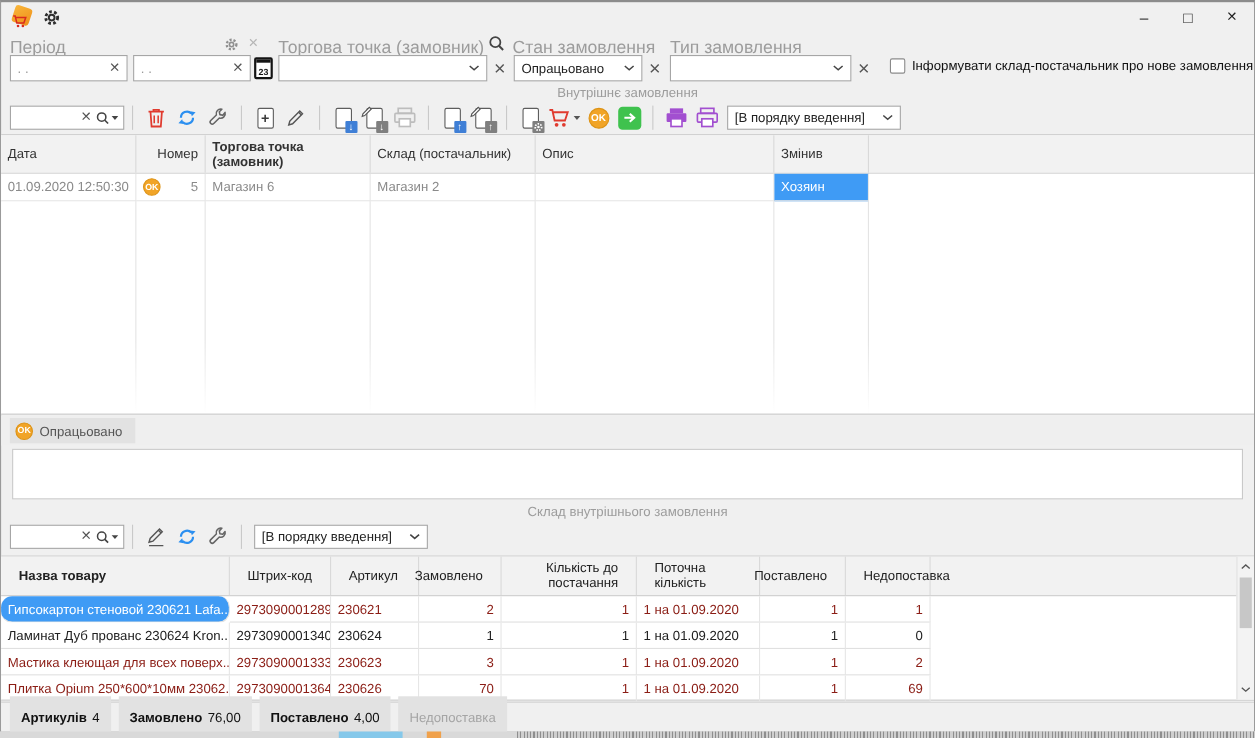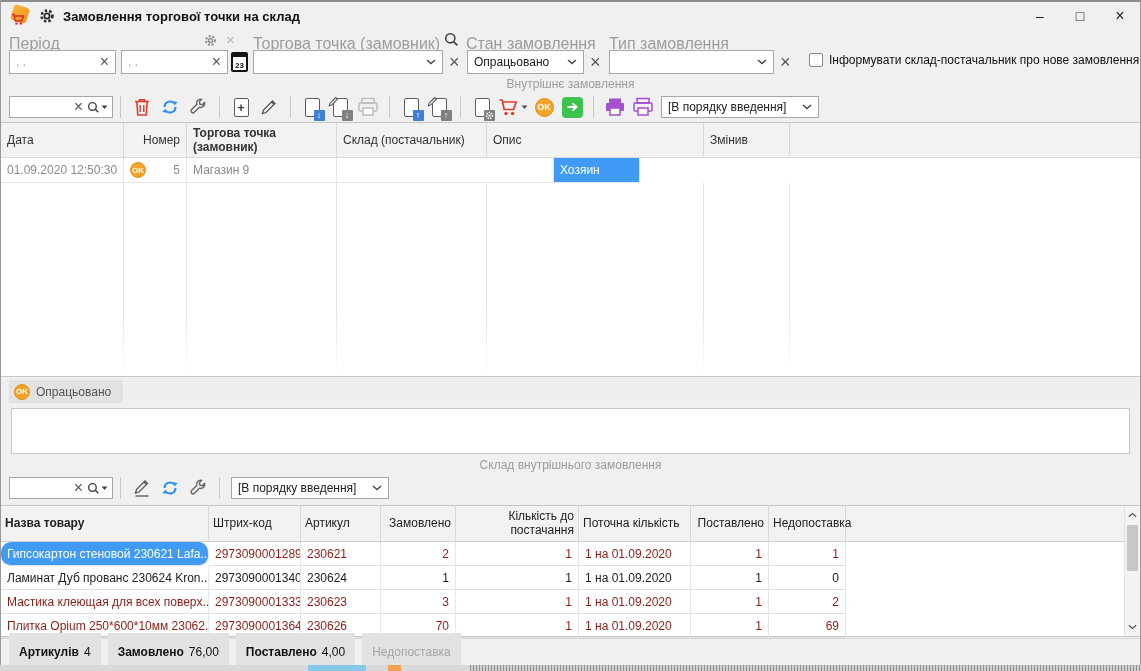--- a/index.html
+++ b/index.html
@@ -69,21 +69,21 @@
   .numcell { justify-content:space-between !important; }
   .t1lines { position:absolute; left:0; top:60px; bottom:0; right:0; pointer-events:none; }
   .vline { position:absolute; top:0; bottom:0; width:1px; background:linear-gradient(#e4e4e4 65%, rgba(228,228,228,0)); }
   
   .legendbar { position:absolute; left:0; right:0; top:376px; height:27px; background:#efefef; display:flex; align-items:center; padding-left:8px; }
   .legend-chip { background:#e2e2e2; height:23px; display:flex; align-items:center; gap:6px; padding:0 12px 0 5px; color:#555; }
   .descbox { position:absolute; left:10px; right:10px; top:406px; height:46px; background:#fff; border:1px solid #c9c9c9; }
   
   .table2 { position:absolute; left:0; right:0; top:503px; height:132px; background:#fff; border-top:1px solid #c6c6c6; border-bottom:1px solid #c6c6c6; }
   .t2head { display:flex; height:36px; background:#f2f2f2; border-bottom:1px solid #cfcfcf; }
-  .t2head .hc { padding:2px 4px; border-right:1px solid #d9d9d9; display:flex; align-items:center; line-height:1.15; color:#222; }
+  .t2head .hc { padding:2px 16px; border-right:1px solid #d9d9d9; display:flex; align-items:center; line-height:1.15; color:#222; }
   .t2head .hc.right { justify-content:flex-end; text-align:right; }
   .t2head .hc.bold { font-weight:bold; }
   .t2row { display:flex; height:24px; color:#222; }
   .t2row.red { color:#8b1d15; }
   .t2row .dc { padding:0 6px; border-right:1px solid #e6e6e6; border-bottom:1px solid #e0e0e0; display:flex; align-items:center; overflow:hidden; white-space:nowrap; }
   .t2row .dc.right { justify-content:flex-end; }
   .c2-name{width:208px}.c2-bar{width:92px}.c2-sku{width:80px}.c2-ord{width:75px}.c2-sup{width:123px}.c2-cur{width:112px}.c2-del{width:78px}.c2-sh{width:77px}
   .dc.selected { background:#3f9bf5; color:#fff;border-radius:10px; }
   .scrollbar { position:absolute; right:0; top:0; bottom:0; width:16px; background:#f3f3f3; border-left:1px solid #e2e2e2; }
   .sb-btn { position:absolute; left:0; right:0; height:16px; display:flex; align-items:center; justify-content:center; color:#555; }
@@ -113,21 +113,20 @@
           <circle cx="5.4" cy="10.6" r="1.2" fill="#d92b1f"></circle>
           <circle cx="9.8" cy="10.6" r="1.2" fill="#d92b1f"></circle>
         </svg>
     </div>
     <span class="tb-gear">
       <svg width="16" height="16" viewBox="0 0 16 16">
           <circle cx="8" cy="8" r="5.4" fill="none" stroke="#2e2e2e" stroke-width="2.6" stroke-dasharray="2.4 2.1"></circle>
           <circle cx="8" cy="8" r="2.6" fill="none" stroke="#2e2e2e" stroke-width="1.8"></circle>
         </svg>
     </span>
-    <span class="tb-title">Замовлення торгової точки на склад</span>
     <div class="wctrls">
       <div class="wbtn">–</div>
       <div class="wbtn">□</div>
       <div class="wbtn" style="font-size:16px;">×</div>
     </div>
   </div>
 
   <div class="filterbar">
     <span class="flabel" style="left:8px">Період</span>
     <span class="fico" style="left:203px">
@@ -345,21 +344,22 @@
       <div class="hc c1-4">Опис</div>
       <div class="hc c1-5" style="border-right:1px solid #d9d9d9">Змінив</div>
       <div class="hc" style="flex:1;border-right:none"></div>
     </div>
     <div class="t1row">
       <div class="dc c1-0">01.09.2020 12:50:30</div>
       <div class="dc c1-1 numcell">
         <span class="okbadge small">OK</span>
         <span>5</span>
       </div>
-      <div class="dc c1-2">Магазин 9</div>
+      <div class="dc c1-2">Магазин 6</div>
+      <div class="dc c1-3">Магазин 2</div>
       <div class="dc c1-4"></div>
       <div class="dc c1-5 cell-blue">Хозяин</div>
     </div>
     <div class="t1lines">
       <div class="vline" style="left:122px"></div>
       <div class="vline" style="left:185px"></div>
       <div class="vline" style="left:335px"></div>
       <div class="vline" style="left:485px"></div>
       <div class="vline" style="left:702px"></div>
       <div class="vline" style="left:788px"></div>

